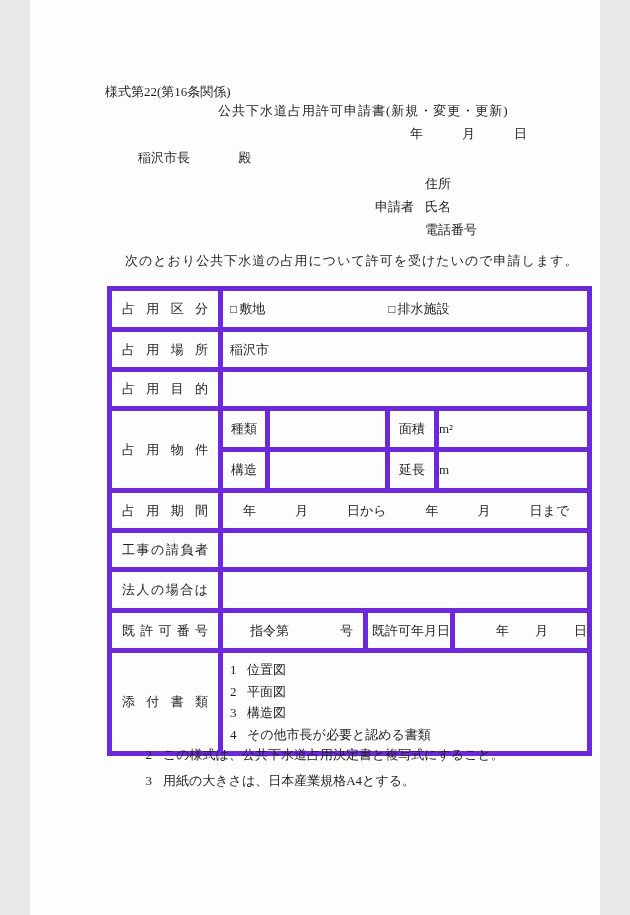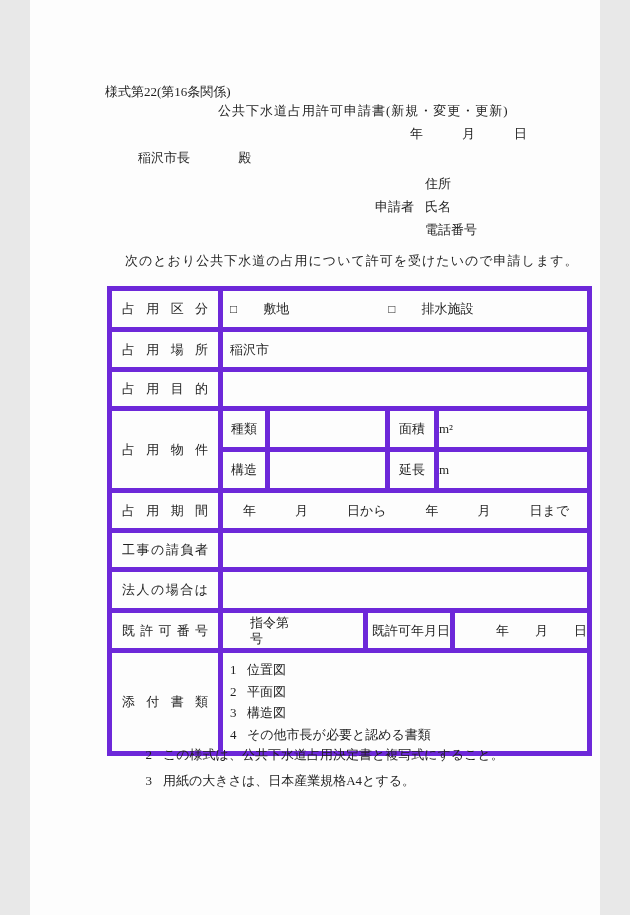--- a/index.html
+++ b/index.html
@@ -37,24 +37,24 @@
     text-align-last: justify;
     -moz-text-align-last: justify;
   }
   td.val { padding: 0 7px; }
   td.sub-lbl { text-align: center; }
   td.unit { padding-right: 8px; }
   td.center { text-align: right; }
   .cb-item { display: inline-block; }
   .cb-item.first { width: 155px; }
   .cb-box { display: inline-block; font-size: 12px; }
-  .cb-label { display: inline-block; margin-left: 26px; }
+  .cb-label { display: inline-block; margin-left: 2px; }
   td.period { padding-left: 20px; }
   td.directive { padding: 0 10px 0 27px; }
-  td.directive .d-wrap { display: flex; justify-content: space-between; flex-direction: column; }
+  td.directive .d-wrap { display: flex; justify-content: space-between; }
   td.attach-list { padding: 6px 7px; vertical-align: middle; }
   .attach-item { display: flex; line-height: 21.5px; }
   .attach-num { width: 17px; flex: none; }
 
   .notes { position: absolute; left: 77px; top: 742px; }
   .note-item { display: flex; line-height: 26px; }
   .note-label { width: 45px; flex: none; text-align: right; margin-right: 11px; }
 </style>
 </head>
 <body>

